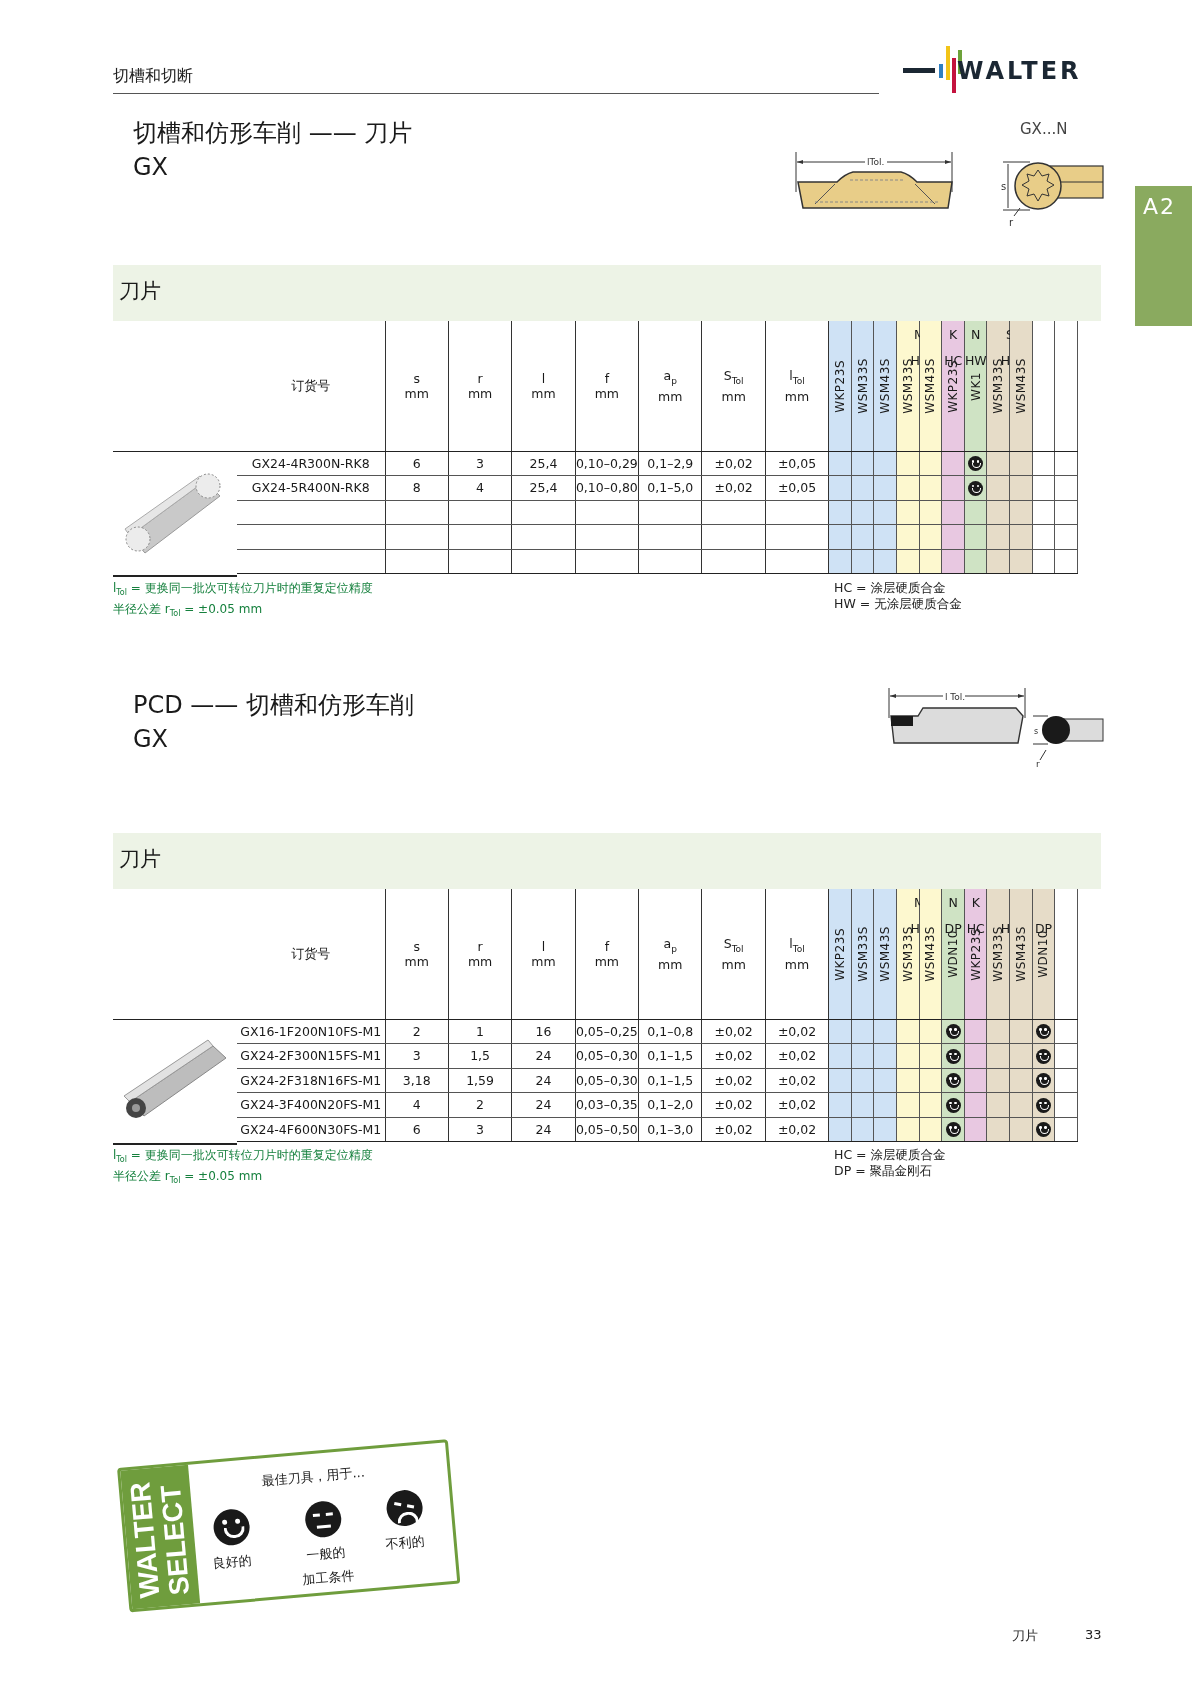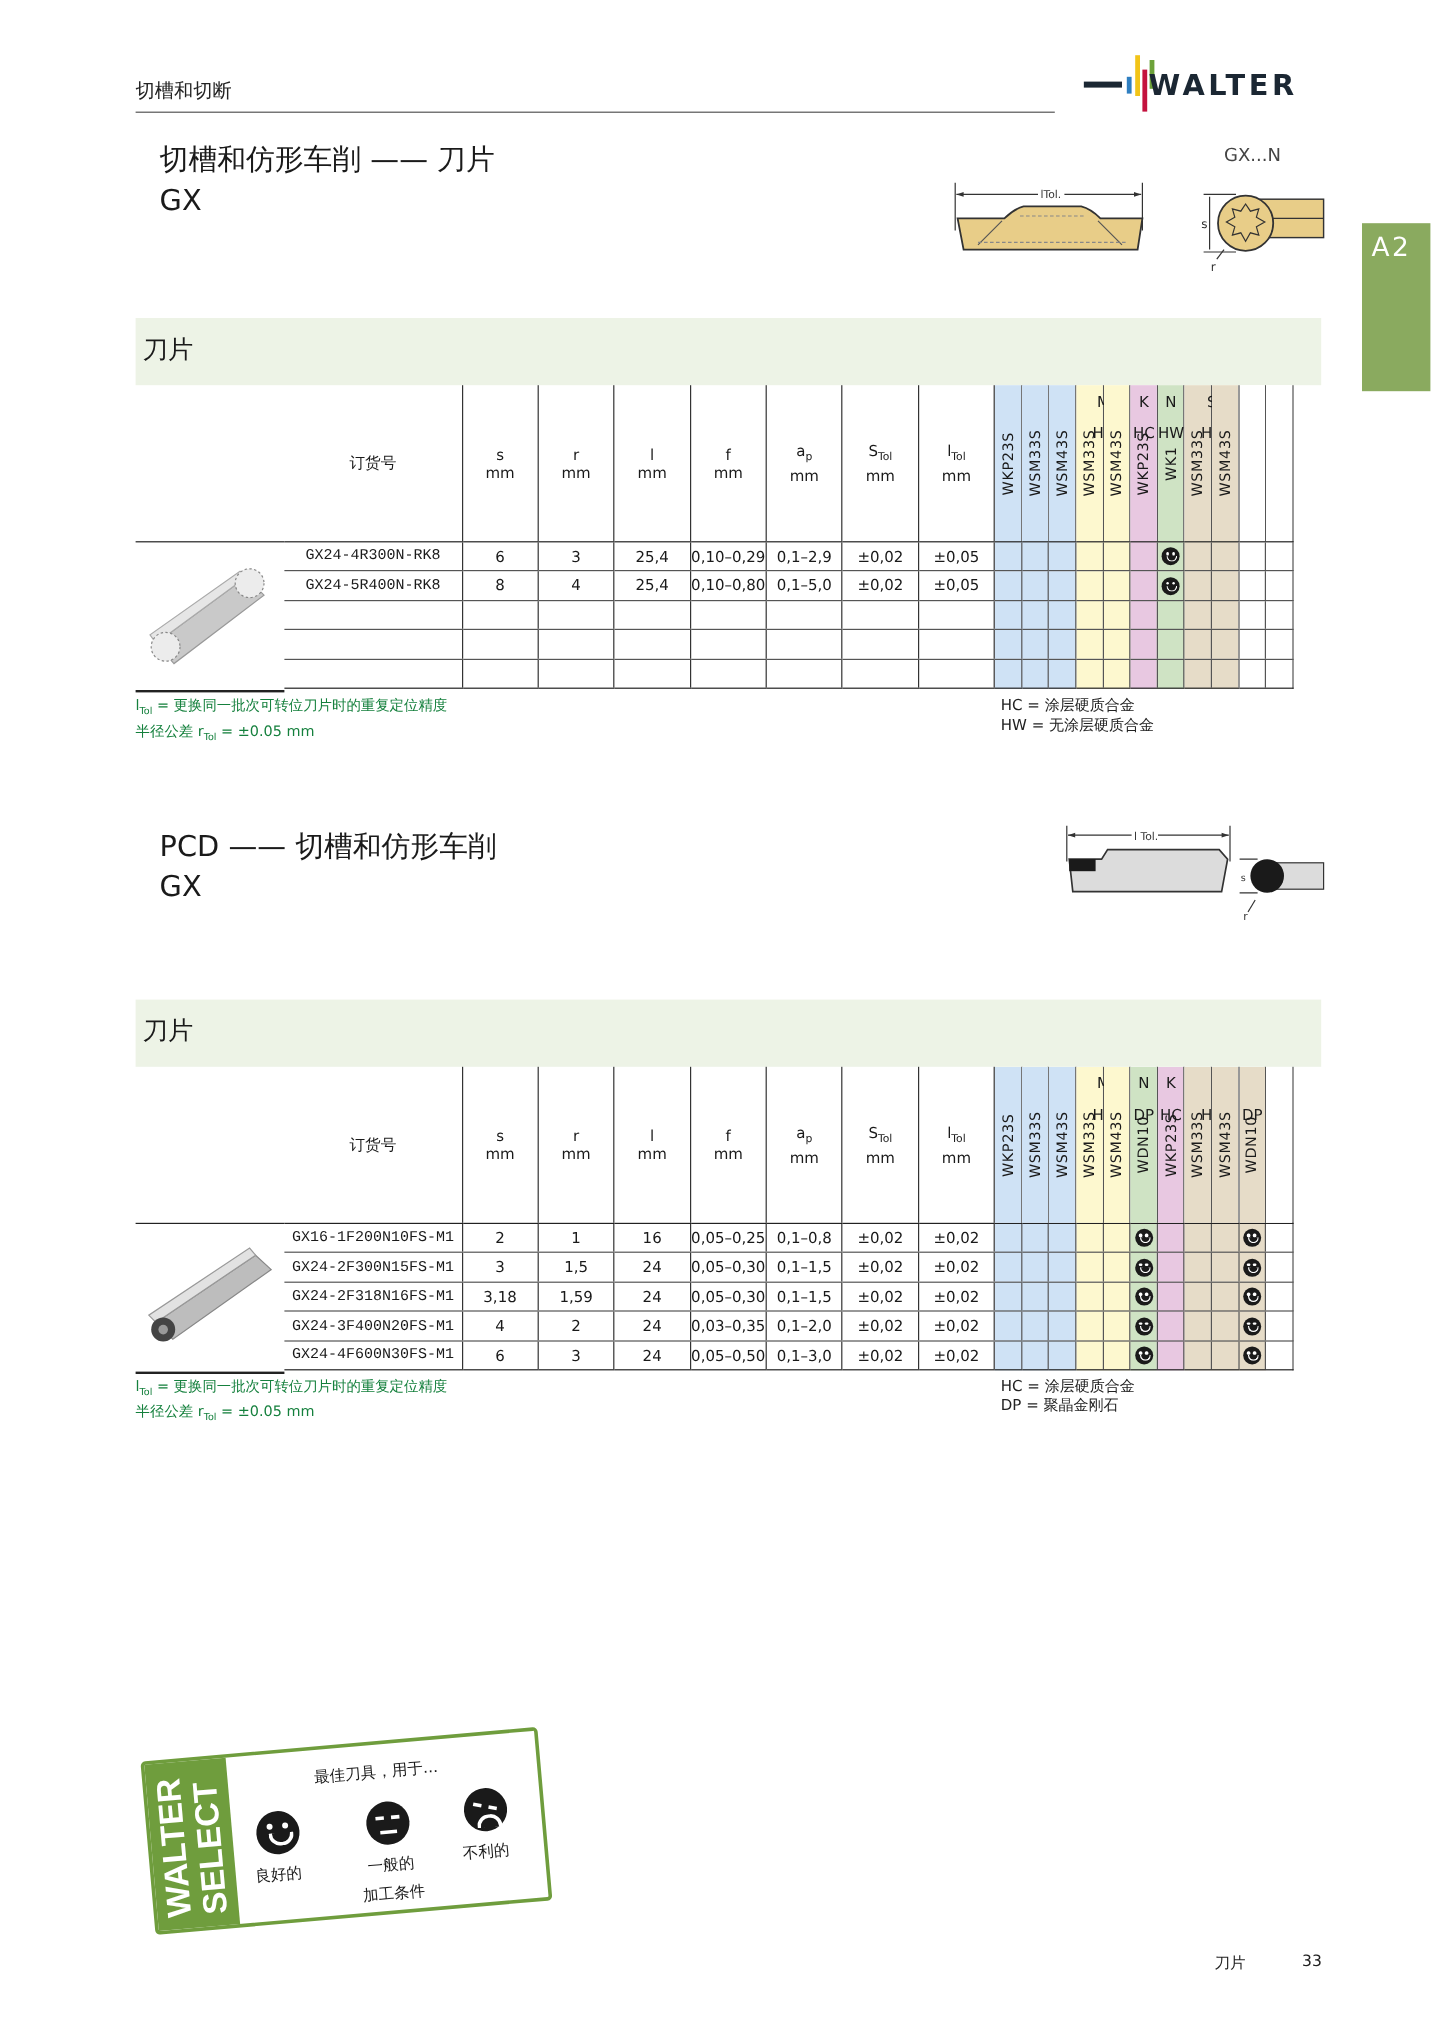--- a/index.html
+++ b/index.html
@@ -17,21 +17,21 @@
   table.grid { border-collapse: collapse; position: absolute; left: 113px; table-layout: fixed; font-size: 12.5px; }
   table.grid td, table.grid th { font-weight: normal; text-align: center; padding: 0; vertical-align: middle; }
   .col-img { width: 124px; }
   .col-ord { width: 148px; }
   .col-num { width: 63.4px; }
   .col-g { width: 22.6px; }
   th.hnum { border-left: 1.5px solid #333; vertical-align: bottom; padding-bottom: 2px; line-height: 15px; font-size: 12.5px; }
   th.hord { text-align: left; vertical-align: bottom; padding-bottom: 2px; font-size: 13px; }
   .head-row th { height: 130px; }
   tr.headrule td, tr.headrule th { border-bottom: 1.6px solid #222; }
-  td.ord { text-align: left; padding-left: 2px; border-bottom: 1px solid #555; font-family: Liberation Mono, monospace; }
+  td.ord { text-align: left; padding-left: 2px; border-bottom: 1px solid #555; }
   td.num { border-left: 1.5px solid #333; border-bottom: 1px solid #555; }
   td.g { border-left: 1px solid #555; border-bottom: 1px solid #555; }
   .rowh td { height: 24.5px; }
   .lastrow td { border-bottom: 1.6px solid #222 !important; }
   .bg-p { background: #cfe2f5; }
   .bg-m { background: #fdf8cf; }
   .bg-k { background: #e8c8e1; }
   .bg-n { background: #cfe3c4; }
   .bg-s { background: #e6dcc8; }
   .bg-w { background: #fff; }

